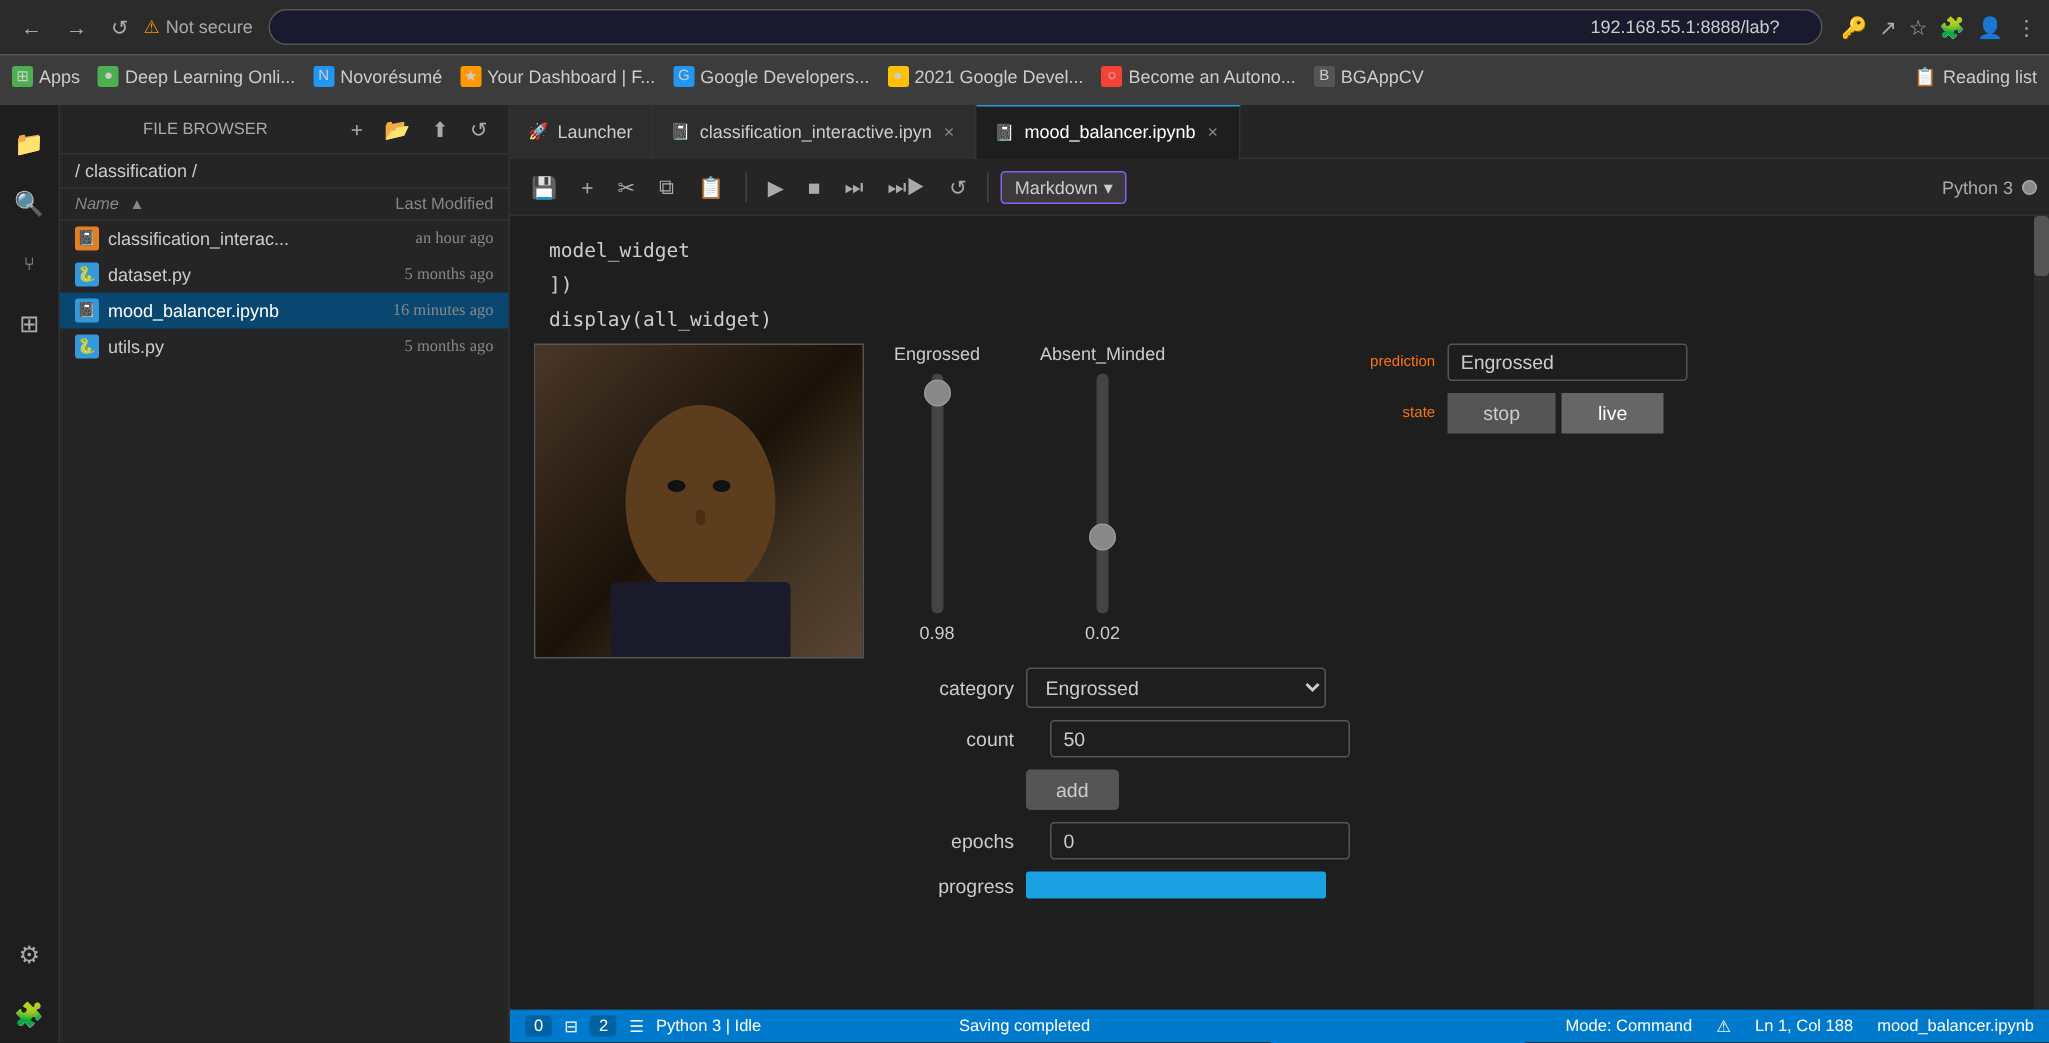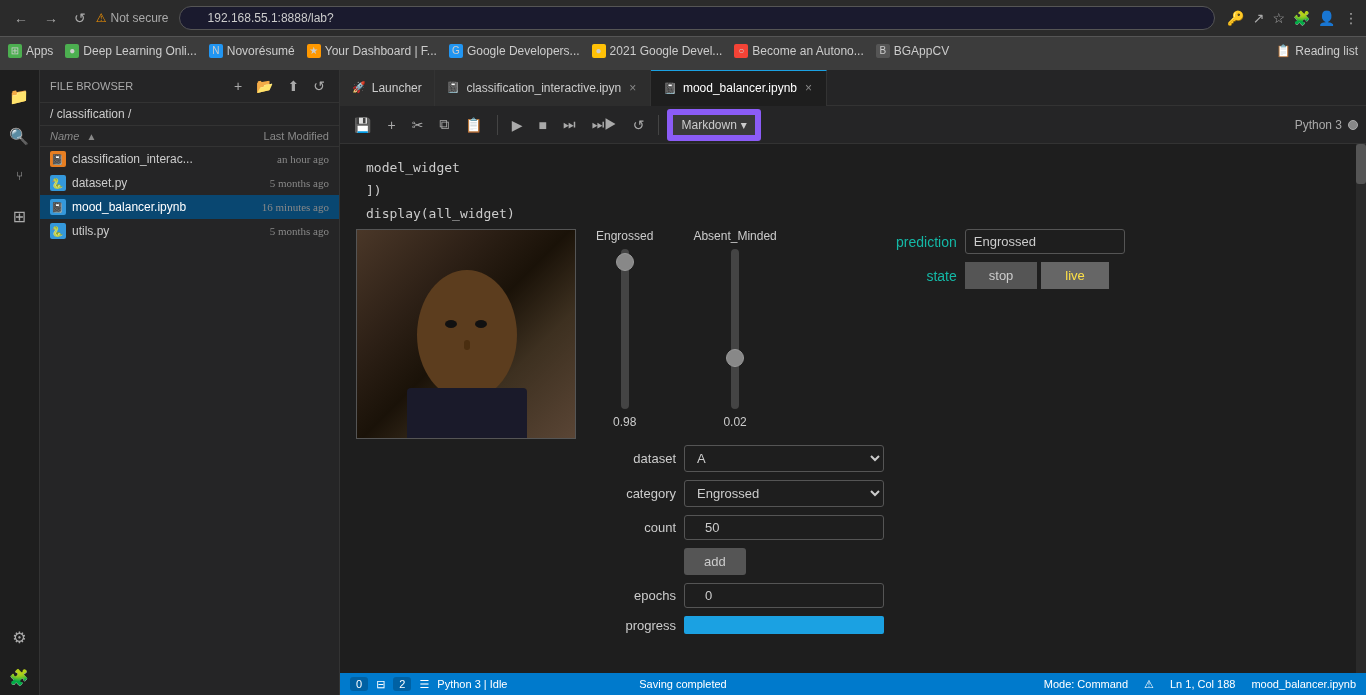--- a/index.html
+++ b/index.html
@@ -24,21 +24,21 @@
     
     #app { display: flex; height: calc(695px - 70px); }
 
     
     #left-icons { width: 40px; background: #1e1e1e; display: flex; flex-direction: column; align-items: center; padding-top: 8px; gap: 4px; border-right: 1px solid #333; }
     .left-icon { width: 36px; height: 36px; display: flex; align-items: center; justify-content: center; border-radius: 4px; cursor: pointer; color: #aaa; font-size: 16px; }
 
     
     #file-panel { width: 300px; background: #252526; border-right: 1px solid #333; display: flex; flex-direction: column; }
     #file-panel-header { padding: 6px 10px; display: flex; align-items: center; gap: 6px; border-bottom: 1px solid #333; color: #bbb; font-size: 12px; }
-    #file-panel-header span { flex: 1; }
+    #file-panel-header span { flex: 1; text-align: center; }
     .panel-icon-btn { background: none; border: none; color: #aaa; cursor: pointer; font-size: 14px; padding: 2px 4px; }
     #file-table-header { display: flex; padding: 4px 10px; font-size: 11px; color: #888; border-bottom: 1px solid #333; }
     .col-name { flex: 1; font-style: italic; }
     .col-modified { width: 120px; text-align: right; cursor: pointer; display: flex; align-items: center; justify-content: flex-end; gap: 2px; }
     .file-list { flex: 1; overflow-y: auto; }
     .file-item { display: flex; align-items: center; padding: 4px 10px; cursor: pointer; font-size: 12px; }
     .file-item.active { background: #094771; color: #fff; }
     .file-icon { width: 16px; height: 16px; margin-right: 6px; border-radius: 2px; display: flex; align-items: center; justify-content: center; font-size: 10px; flex-shrink: 0; }
     .file-icon.orange { background: #e67e22; }
     .file-icon.blue { background: #3498db; }
@@ -51,21 +51,21 @@
     .nb-tab { display: flex; align-items: center; padding: 0 12px; height: 36px; cursor: pointer; font-size: 12px; color: #ccc; border-right: 1px solid #333; gap: 6px; white-space: nowrap; }
     .nb-tab.active { background: #1e1e1e; color: #fff; border-top: 1px solid #1BA1E2; }
     .nb-tab.inactive { background: #2d2d2d; }
     .tab-close { background: none; border: none; color: #888; cursor: pointer; font-size: 12px; padding: 0 2px; }
     .tab-icon { font-size: 11px; }
 
     
     #toolbar { background: #252526; display: flex; align-items: center; padding: 4px 8px; gap: 4px; border-bottom: 1px solid #333; height: 38px; }
     .tb-btn { background: none; border: none; color: #aaa; cursor: pointer; font-size: 14px; padding: 4px 6px; border-radius: 3px; }
     .tb-separator { width: 1px; height: 20px; background: #444; margin: 0 4px; }
-    .tb-dropdown { background: #3a3a3a; border: 6px solid #8b5cf6; color: #ccc; padding: 3px 8px; border-radius: 3px; font-size: 12px; cursor: pointer; display: flex; align-items: center; gap: 4px; }
+    .tb-dropdown { background: #3a3a3a; border: 1px solid #8b5cf6; color: #ccc; padding: 3px 8px; border-radius: 3px; font-size: 12px; cursor: pointer; display: flex; align-items: center; gap: 4px; }
     #kernel-status { margin-left: auto; display: flex; align-items: center; gap: 6px; font-size: 12px; color: #aaa; }
     .kernel-circle { width: 10px; height: 10px; border-radius: 50%; background: #888; border: 1px solid #aaa; }
 
     .cell-output { font-family: monospace; font-size: 13px; color: #ccc; margin-bottom: 8px; padding-left: 10px; }
 
     
     #widget-area { display: flex; gap: 20px; margin-top: 8px; }
     #camera-feed { width: 220px; height: 210px; background: #333; border: 1px solid #555; position: relative; overflow: hidden; }
     #camera-placeholder { width: 100%; height: 100%; background: linear-gradient(135deg, #4a3728 0%, #2d2016 30%, #1a1208 50%, #3d3020 70%, #5a4535 100%); display: flex; align-items: center; justify-content: center; }
 
@@ -81,32 +81,32 @@
     #sliders-row { display: flex; gap: 40px; margin-bottom: 4px; }
     .slider-col { display: flex; flex-direction: column; align-items: center; gap: 6px; }
     .slider-label { font-size: 12px; color: #ccc; }
     .slider-track { width: 8px; height: 160px; background: #444; border-radius: 4px; position: relative; }
     .slider-thumb { width: 18px; height: 18px; background: #888; border-radius: 50%; position: absolute; left: 50%; transform: translateX(-50%); cursor: pointer; border: 1px solid #999; }
     .slider-value { font-size: 12px; color: #ccc; }
 
     #form-area { display: flex; flex-direction: column; gap: 8px; }
     .form-row { display: flex; align-items: center; gap: 8px; }
     .form-label { width: 80px; text-align: right; color: #ccc; font-size: 13px; }
-    .form-input { flex: 1; max-width: 200px; background: #1e1e1e; border: 1px solid #555; color: #ccc; padding: 4px 20px; font-size: 13px; border-radius: 3px; }
+    .form-input { flex: 1; max-width: 200px; background: #1e1e1e; border: 1px solid #555; color: #ccc; padding: 4px 8px; font-size: 13px; border-radius: 3px; margin-left: 16px; }
     .form-select { flex: 1; max-width: 200px; background: #1e1e1e; border: 1px solid #555; color: #ccc; padding: 4px 8px; font-size: 13px; border-radius: 3px; }
     .form-btn { background: #555; border: none; color: #ccc; padding: 6px 20px; cursor: pointer; border-radius: 3px; font-size: 13px; }
 
     
     #prediction-area { margin-left: 60px; display: flex; flex-direction: column; gap: 8px; }
     .pred-row { display: flex; align-items: center; gap: 8px; }
-    .pred-label { width: 80px; text-align: right; color: #14b8a6; font-size: 14px; }
+    .pred-label { width: 80px; text-align: right; color: #f97316; font-size: 10px; }
     .pred-input { width: 160px; background: #1e1e1e; border: 1px solid #555; color: #ccc; padding: 4px 8px; font-size: 13px; border-radius: 3px; }
     .state-btns { display: flex; gap: 4px; align-items: flex-end; }
     .state-btn-stop { background: #555; border: none; color: #ccc; padding: 6px 24px; cursor: pointer; font-size: 13px; }
-    .state-btn-live { background: #666; border: none; color: #fde047; padding: 6px 24px; cursor: pointer; font-size: 13px; }
+    .state-btn-live { background: #666; border: none; color: #ffffff; padding: 6px 24px; cursor: pointer; font-size: 13px; }
 
     
     #status-bar { height: 22px; background: #007acc; display: flex; align-items: center; padding: 0 10px; gap: 16px; font-size: 11px; color: #fff; }
     .status-left { display: flex; align-items: center; gap: 8px; }
     .status-right { margin-left: auto; display: flex; align-items: center; gap: 16px; }
     .status-cell { background: rgba(0,0,0,0.2); padding: 1px 6px; border-radius: 3px; font-size: 11px; }
 
     
     #notebook-scroll { flex: 1; overflow-y: auto; position: relative; }
   </style>
@@ -115,21 +115,21 @@
 
 <div id="browser-chrome">
   <div id="tab-bar">
     <button class="nav-btn">←</button>
     <button class="nav-btn">→</button>
     <button class="nav-btn">↺</button>
     <div style="display:flex;align-items:center;gap:4px;margin-right:6px;color:#aaa;font-size:12px;">
       <span style="color:#f90;font-size:12px;">⚠</span>
       <span style="font-size:12px;color:#aaa;">Not secure</span>
     </div>
-    <input type="text" id="address-bar" style="flex: 1 1 0%; background: rgb(26, 26, 46); border: 1px solid rgb(85, 85, 85); border-radius: 14px; height: 24px; color: rgb(204, 204, 204); padding: 0px 28px; font-size: 12px; text-align: left;" value="192.168.55.1:8888/lab?">
+    <input type="text" id="address-bar" style="flex: 1 1 0%; background: rgb(26, 26, 46); border: 1px solid rgb(85, 85, 85); border-radius: 14px; height: 24px; color: rgb(204, 204, 204); padding: 0px 28px; font-size: 12px; text-align: right;" value="192.168.55.1:8888/lab?">
     <div style="display:flex;gap:8px;margin-left:8px;color:#aaa;">
       <span style="cursor:pointer;font-size:14px;">🔑</span>
       <span style="cursor:pointer;font-size:14px;">↗</span>
       <span style="cursor:pointer;font-size:14px;">☆</span>
       <span style="cursor:pointer;font-size:14px;">🧩</span>
       <span style="cursor:pointer;font-size:14px;">👤</span>
       <span style="cursor:pointer;font-size:14px;">⋮</span>
     </div>
   </div>
   <div id="bookmark-bar">
@@ -341,28 +341,20 @@
                   <div class="state-btns">
                     <button class="state-btn-stop">stop</button>
                     <button class="state-btn-live">live</button>
                   </div>
                 </div>
               </div>
             </div>
 
             <div id="form-area">
               <div class="form-row">
-                <span class="form-label">dataset</span>
-                <select class="form-select">
-                  <option>A</option>
-                  <option>B</option>
-                  <option>C</option>
-                </select>
-              </div>
-              <div class="form-row">
                 <span class="form-label">category</span>
                 <select class="form-select">
                   <option>Engrossed</option>
                   <option>Absent_Minded</option>
                 </select>
               </div>
               <div class="form-row">
                 <span class="form-label">count</span>
                 <input type="text" class="form-input" value="50" style="">
               </div>

